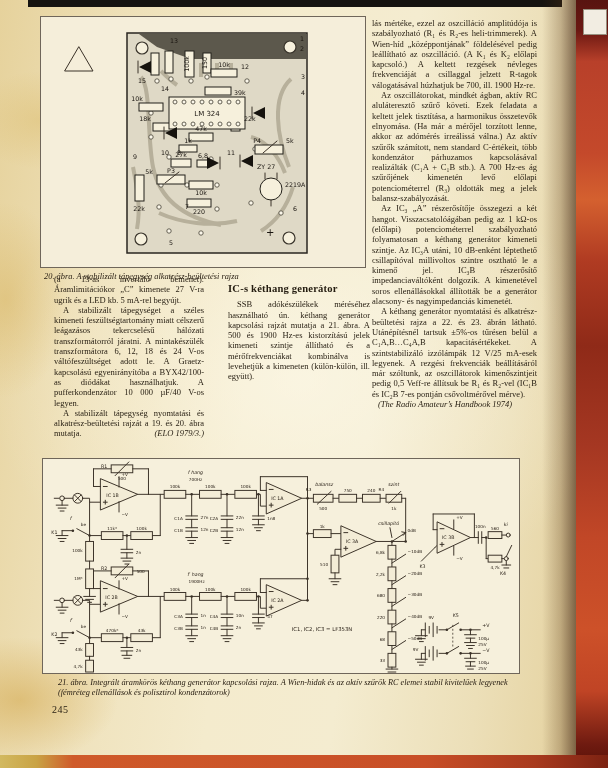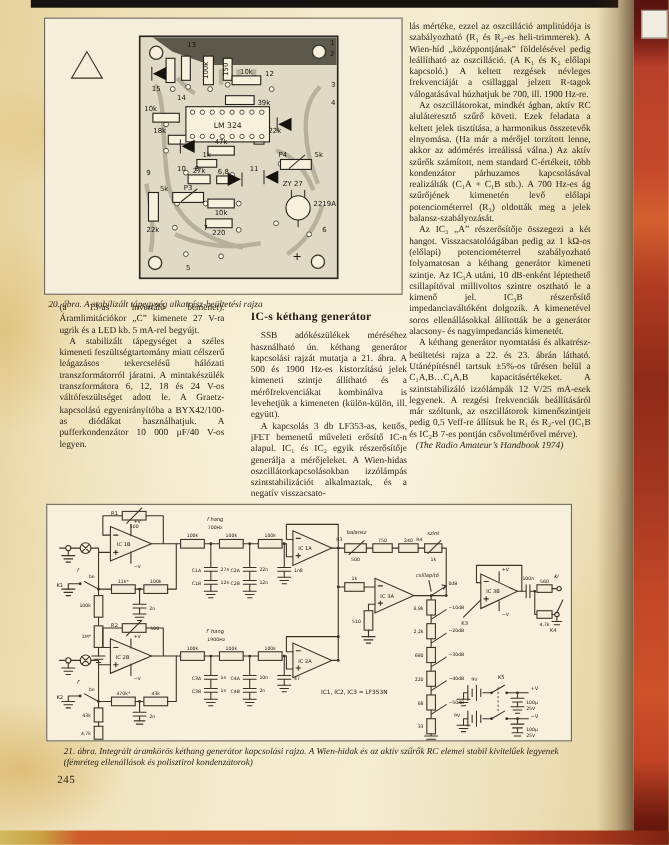--- a/index.html
+++ b/index.html
@@ -192,26 +192,26 @@
   <text x="252" y="194" class="tp">6</text>
   <text x="225" y="219" class="tp10">+</text>
 </svg>
 </div>
 
 <div class="abs caption cap20">20. ábra. A stabilizált tápegység alkatrész-beültetési rajza</div>
 
 <div class="abs col col1">
   <p>(a 13-as invertáló bemenet). Áramlimitációkor „C” kimenete 27 V-ra ugrik és a LED kb. 5 mA-rel begyújt.</p>
   <p class="ind">A stabilizált tápegységet a széles kimeneti feszültségtartomány miatt célszerű leágazásos tekercselésű hálózati transzformátorról járatni. A mintakészülék transzformátora 6, 12, 18 és 24 V-os váltófeszültséget adott le. A Graetz-kapcsolású egyenirányítóba a BYX42/100-as diódákat használhatjuk. A pufferkondenzátor 10 000 µF/40 V-os legyen.</p>
+  <p class="ind"><span>A stabilizált tápegység nyomtatási és alkatrész-beültetési rajzát a 19. és 20. ábra mutatja.</span> <span class="attr">(ELO 1979/3.)</span></p>
 </div>
 
 <div class="abs col col2">
   <h2 class="heading">IC-s kéthang generátor</h2>
   <p class="ind">SSB adókészülékek méréséhez használható ún. kéthang generátor kapcsolási rajzát mutatja a 21. ábra. A 500 és 1900 Hz-es kistorzítású jelek kimeneti szintje állítható és a mérőfrekvenciákat kombinálva is levehetjük a kimeneten (külön-külön, ill. együtt).</p>
-  <p class="ind">A kapcsolás 3 db LF353-as, kettős, jFET bemenetű műveleti erősítő IC-n alapul. IC₁ és IC₂ egyik részerősítője generálja a mérőjeleket. A Wien-hidas oszcillátorkapcsolásokban izzólámpás szintstabilizációt alkalmaztak, és a negatív visszacsato-</p>
 </div>
 
 <div class="abs col col3">
   <p>lás mértéke, ezzel az oszcilláció amplitúdója is szabályozható (R₁ és R₂-es heli-trimmerek). A Wien-híd „középpontjának” földelésével pedig leállítható az oszcilláció. (A K₁ és K₂ előlapi kapcsoló.) A keltett rezgések névleges frekvenciáját a csillaggal jelzett R-tagok válogatásával húzhatjuk be 700, ill. 1900 Hz-re.</p>
   <p class="ind">Az oszcillátorokat, mindkét ágban, aktív RC aluláteresztő szűrő követi. Ezek feladata a keltett jelek tisztítása, a harmonikus összetevők elnyomása. (Ha már a mérőjel torzított lenne, akkor az adómérés irreálissá válna.) Az aktív szűrők számított, nem standard C-értékeit, több kondenzátor párhuzamos kapcsolásával realizálták (C₁A + C₁B stb.). A 700 Hz-es ág szűrőjének kimenetén levő előlapi potenciométerrel (R₃) oldották meg a jelek balansz-szabályozását.</p>
   <p class="ind">Az IC₃ „A” részerősítője összegezi a két hangot. Visszacsatolóágában pedig az 1 kΩ-os (előlapi) potenciométerrel szabályozható folyamatosan a kéthang generátor kimeneti szintje. Az IC₃A utáni, 10 dB-enként léptethető csillapítóval millivoltos szintre osztható le a kimenő jel. IC₃B részerősítő impedanciaváltóként dolgozik. A kimenetével soros ellenállásokkal állították be a generátor alacsony- és nagyimpedanciás kimenetét.</p>
   <p class="ind">A kéthang generátor nyomtatási és alkatrész-beültetési rajza a 22. és 23. ábrán látható. Utánépítésnél tartsuk ±5%-os tűrésen belül a C₁A,B…C₄A,B kapacitásértékeket. A szintstabilizáló izzólámpák 12 V/25 mA-esek legyenek. A rezgési frekvenciák beállításáról már szóltunk, az oszcillátorok kimenőszintjeit pedig 0,5 Veff-re állítsuk be R₁ és R₂-vel (IC₁B és IC₂B 7-es pontján csővoltmérővel mérve).</p>
   <p class="attr-line">(The Radio Amateur’s Handbook 1974)</p>
 </div>
 

